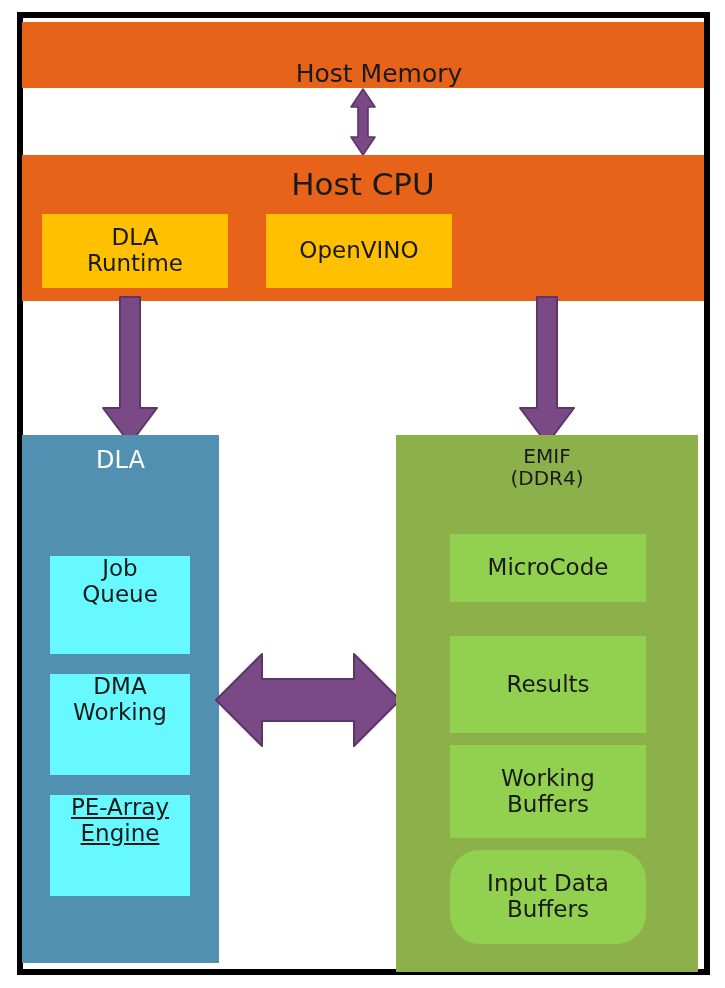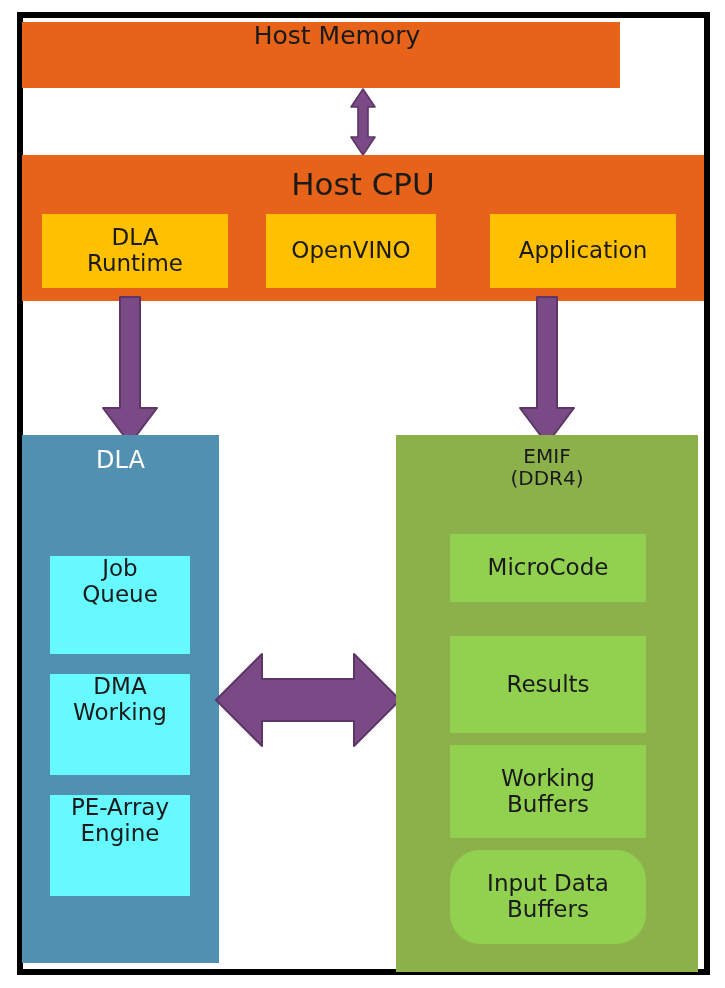--- a/index.html
+++ b/index.html
@@ -49,23 +49,23 @@
   }
 
   
   .host-band {
     background: #e8631a;
     color: #1a1a1a;
   }
   .host-memory {
     left: 22px;
     top: 22px;
-    width: 598px;
+    width: 682px;
     height: 66px;
-    justify-content: flex-start;
+    justify-content: flex-end;
     padding-left: 32px;
   }
   .host-memory .box-label { font-size: 25px; }
 
   .host-cpu {
     left: 22px;
     top: 155px;
     width: 682px;
     height: 146px;
     justify-content: flex-start;
@@ -74,21 +74,21 @@
   .host-cpu .box-label { font-size: 31px; }
 
   
   .yellow-box {
     background: #ffc000;
     color: #1a1a1a;
     justify-content: center;
     font-size: 23px;
   }
   .yb-dla-runtime { left: 42px;  top: 214px; width: 186px; height: 74px; }
-  .yb-openvino    { left: 266px; top: 214px; width: 170px; height: 74px; }
+  .yb-openvino    { left: 266px; top: 214px; width: 186px; height: 74px; }
   .yb-application { left: 490px; top: 214px; width: 186px; height: 74px; }
 
   
   .dla-block {
     left: 22px;
     top: 435px;
     width: 197px;
     height: 528px;
     background: #5190b0;
     color: #ffffff;
@@ -100,21 +100,21 @@
   
   .cyan-box {
     background: #66f9ff;
     color: #1a1a1a;
     font-size: 23px;
     left: 50px;
     width: 140px;
   }
   .cb-job-queue  { top: 556px; height: 98px; }
   .cb-dma-engine { top: 674px; height: 101px; }
-  .cb-pe-array   { top: 795px; height: 101px; }
+  .cb-pe-array   { top: 795px; height: 101px; text-decoration: underline; }
 
   
   .emif-block {
     left: 396px;
     top: 435px;
     width: 302px;
     height: 537px;
     background: #8cb14a;
     color: #1a1a1a;
     justify-content: flex-start;
@@ -166,23 +166,20 @@
 
   <div class="box yellow-box yb-dla-runtime">
     <span class="box-label">DLA
 Runtime</span>
   </div>
 
   <div class="box yellow-box yb-openvino">
     <span class="box-label">OpenVINO</span>
   </div>
 
-  <div class="box yellow-box yb-application">
-    <span class="box-label">Application</span>
-  </div>
 
   <div class="arrow" style="left:101px; top:296px;">
     <svg width="58" height="150" viewBox="0 0 58 150">
       <polygon points="19,1 39,1 39,112 56,112 29,148 2,112 19,112" fill="#7a4a86" stroke="#5d3566" stroke-width="2" stroke-linejoin="round"></polygon>
     </svg>
   </div>
 
   <div class="arrow" style="left:518px; top:296px;">
     <svg width="58" height="150" viewBox="0 0 58 150">
       <polygon points="19,1 39,1 39,112 56,112 29,148 2,112 19,112" fill="#7a4a86" stroke="#5d3566" stroke-width="2" stroke-linejoin="round"></polygon>

